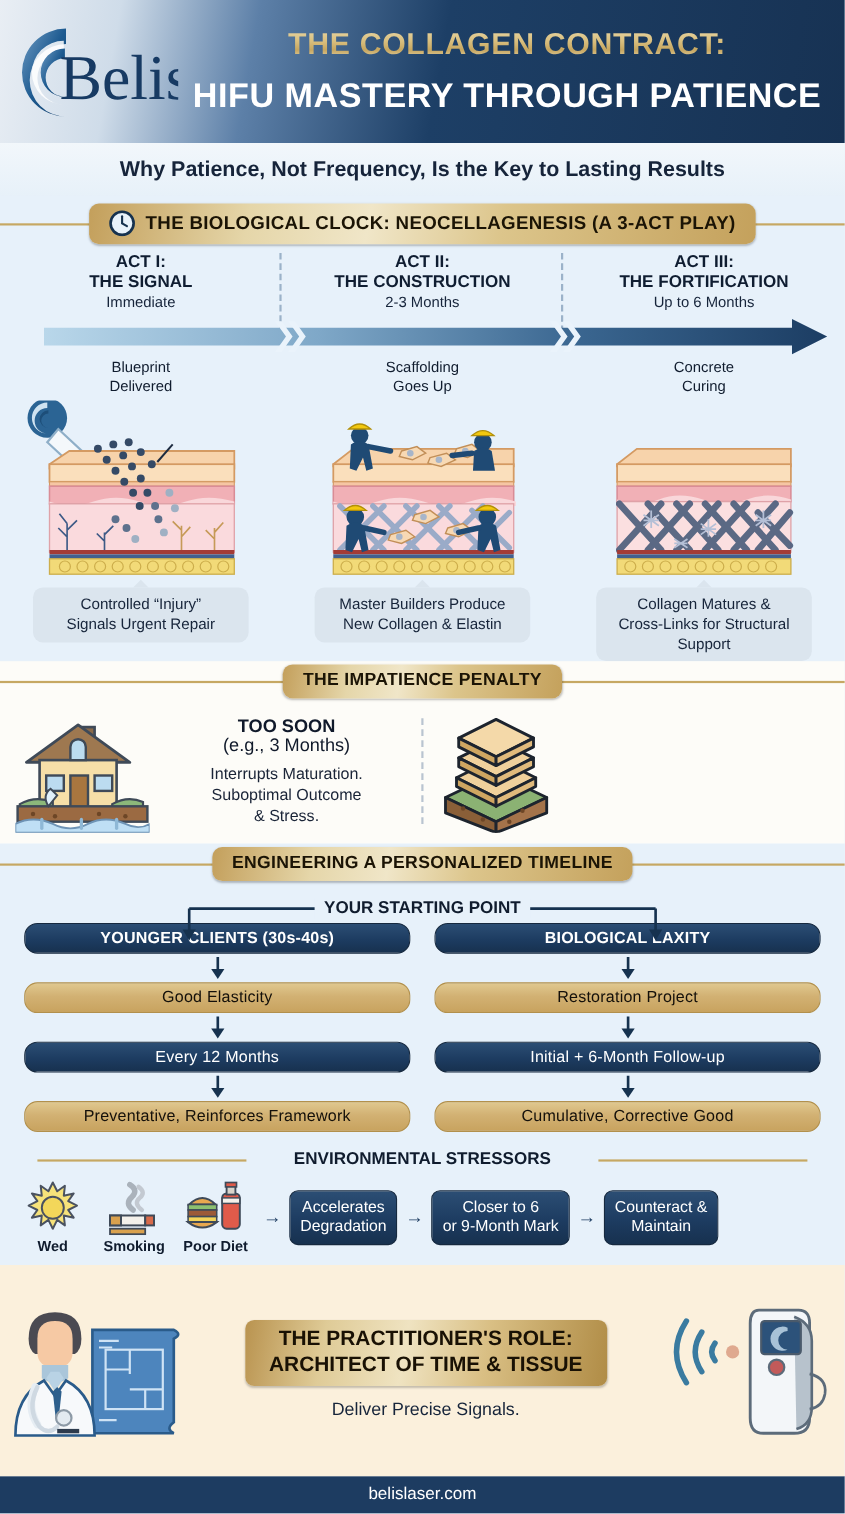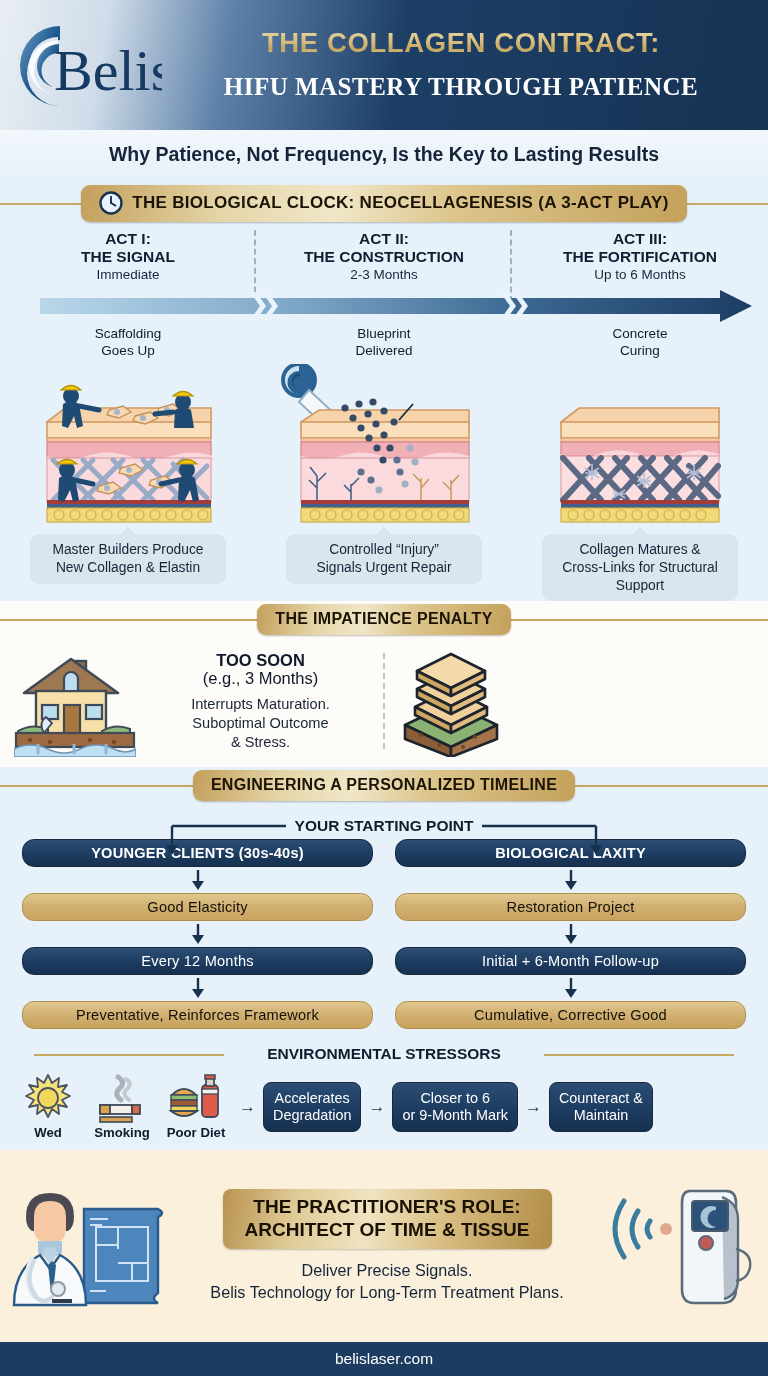--- a/index.html
+++ b/index.html
@@ -20,21 +20,21 @@
   }
   .logo-wrap { width: 168px; height: 130px; position: relative; flex: 0 0 168px; }
   .logo-svg { position: absolute; left: 14px; top: 20px; }
   .header-titles { flex: 1; padding-right: 14px; text-align: center; }
   .title-main {
     font-size: 27.5px; font-weight: bold; letter-spacing: .6px;
     background: linear-gradient(to bottom,#e9d9a8 0%,#d8bd7c 45%,#c6a65f 70%,#e6d6ab 100%);
     -webkit-background-clip: text; background-clip: text; color: transparent;
     line-height: 1.06;
   }
-  .title-sub { font-size: 25px; font-weight: bold; color: #ffffff; letter-spacing: .5px; line-height: 1.2; margin-top: 14px; font-family: Liberation Serif, serif;}
+  .title-sub { font-size: 31px; font-weight: bold; color: #ffffff; letter-spacing: .5px; line-height: 1.2; margin-top: 14px;}
 
   
   .subtitle-bar {
     flex: 0 0 48px; display:flex; align-items:center; justify-content:center;
     background: linear-gradient(180deg,#f2f7fb 0%, #e7f1f9 100%);
   }
   .subtitle-bar span { font-size: 19.5px; font-weight: bold; color: #16243a; }
 
   
   .banner-row { position: relative; display: flex; align-items: center; justify-content: center; }
@@ -212,20 +212,104 @@
         </defs>
         <path d="M40 12 H720 L720 4 L752 20 L720 36 L720 28 H40 Z" fill="url(#arrg)"></path>
         <path d="M256 6 L266 20 L256 34 L250 34 L260 20 L250 6 Z" fill="#eaf3fb"></path>
         <path d="M268 6 L278 20 L268 34 L262 34 L272 20 L262 6 Z" fill="#eaf3fb"></path>
         <path d="M506 6 L516 20 L506 34 L500 34 L510 20 L500 6 Z" fill="#eaf3fb"></path>
         <path d="M518 6 L528 20 L518 34 L512 34 L522 20 L512 6 Z" fill="#eaf3fb"></path>
       </svg>
     </div>
 
     <div class="acts-body">
+
+      <div class="act-col">
+        <div class="callout">
+          <span>Blueprint</span><br>
+          <span>Delivered</span>
+        </div>
+        <svg class="skin" width="222" height="160" viewBox="0 0 222 160">
+
+          <g>
+            <circle cx="26" cy="16" r="18" fill="#2b6494"></circle>
+            <path d="M26 2 A14 14 0 1 0 26 30 A11 11 0 1 1 26 7 Z" fill="#cfe3f1"></path>
+            <path d="M27 9 A8 8 0 1 0 27 25 A6 6 0 1 1 27 12 Z" fill="#1d4e79"></path>
+            <path d="M36 26 L64 52 L54 64 L26 38 Z" fill="#f4f8fb" stroke="#8fafc8" stroke-width="2"></path>
+            <path d="M54 64 L64 52 L72 60 L62 72 Z" fill="#b9cfe0" stroke="#7b9cb8" stroke-width="2"></path>
+          </g>
+
+          <g>
+            <path d="M28 58 L46 46 H196 L196 62 H28 Z" fill="#f7d3ab" stroke="#d49a62" stroke-width="1.6"></path>
+            <rect x="28" y="58" width="168" height="16" fill="#fadfbc" stroke="#d49a62" stroke-width="1.6"></rect>
+            <rect x="28" y="74" width="168" height="4" fill="#f6c6a3" stroke="#d49a62" stroke-width="1"></rect>
+            <rect x="28" y="78" width="168" height="16" fill="#f1b0b6" stroke="#d98c96" stroke-width="1.4"></rect>
+            <path d="M28 92 q20 7 40 0 q20 -7 42 0 q20 7 42 0 q20 -7 44 0 v4 H28 Z" fill="#f9d7da"></path>
+            <rect x="28" y="94" width="168" height="44" fill="#fadadd" stroke="#dfa2a8" stroke-width="1.2"></rect>
+
+            <g stroke="#3d5a86" stroke-width="1.5" fill="none">
+              <path d="M44 136 V112 M44 124 l-8 -8 M44 118 l9 -9 M44 112 l-7 -9"></path>
+              <path d="M78 136 V120 M78 128 l-7 -7 M78 122 l8 -8"></path>
+            </g>
+            <g stroke="#c69a58" stroke-width="1.5" fill="none">
+              <path d="M148 136 V114 M148 124 l8 -9 M148 118 l-8 -8"></path>
+              <path d="M178 136 V116 M178 126 l-8 -8 M178 120 l8 -9"></path>
+            </g>
+            <rect x="28" y="136" width="168" height="4" fill="#a33b36"></rect>
+            <rect x="28" y="140" width="168" height="4" fill="#41608f"></rect>
+            <rect x="28" y="144" width="168" height="14" fill="#f2da78" stroke="#cdae4c" stroke-width="1.2"></rect>
+            <g fill="none" stroke="#cdae4c" stroke-width="1.1">
+              <circle cx="42" cy="151" r="5"></circle>
+                <circle cx="58" cy="151" r="5"></circle>
+                <circle cx="74" cy="151" r="5"></circle>
+              <circle cx="90" cy="151" r="5"></circle>
+                <circle cx="106" cy="151" r="5"></circle>
+                <circle cx="122" cy="151" r="5"></circle>
+              <circle cx="138" cy="151" r="5"></circle>
+                <circle cx="154" cy="151" r="5"></circle>
+                <circle cx="170" cy="151" r="5"></circle>
+              <circle cx="186" cy="151" r="5"></circle>
+            </g>
+
+            <g fill="#354a66">
+              <circle cx="72" cy="44" r="3.6"></circle>
+                <circle cx="80" cy="54" r="3.6"></circle>
+                <circle cx="88" cy="64" r="3.6"></circle>
+              <circle cx="96" cy="74" r="3.6"></circle>
+                <circle cx="104" cy="84" r="3.6"></circle>
+                <circle cx="110" cy="96" r="3.6"></circle>
+              <circle cx="86" cy="40" r="3.6"></circle>
+                <circle cx="95" cy="50" r="3.6"></circle>
+                <circle cx="103" cy="60" r="3.6"></circle>
+              <circle cx="111" cy="71" r="3.6"></circle>
+                <circle cx="117" cy="84" r="3.6"></circle>
+              <circle cx="100" cy="38" r="3.6"></circle>
+                <circle cx="111" cy="47" r="3.6"></circle>
+                <circle cx="121" cy="58" r="3.6"></circle>
+            </g>
+            <g fill="#5d718d">
+              <circle cx="88" cy="108" r="3.6"></circle>
+                <circle cx="98" cy="116" r="3.6"></circle>
+              <circle cx="124" cy="96" r="3.6"></circle>
+                <circle cx="127" cy="108" r="3.6"></circle>
+            </g>
+            <g fill="#9fb0c3">
+              <circle cx="106" cy="126" r="3.6"></circle>
+                <circle cx="132" cy="120" r="3.6"></circle>
+              <circle cx="137" cy="84" r="3.6"></circle>
+                <circle cx="142" cy="98" r="3.6"></circle>
+            </g>
+            <line x1="140" y1="40" x2="126" y2="56" stroke="#1d2b40" stroke-width="1.8"></line>
+          </g>
+        </svg>
+        <div class="bubble">
+          <span>Controlled “Injury”</span><br>
+          <span>Signals Urgent Repair</span>
+        </div>
+      </div>
 
       <div class="act-col">
         <div class="callout">
           <span>Scaffolding</span><br>
           <span>Goes Up</span>
         </div>
         <svg class="skin" width="222" height="160" viewBox="0 0 222 160">
           <g>
             <path d="M30 58 L48 44 H194 L194 60 H30 Z" fill="#f7d3ab" stroke="#d49a62" stroke-width="1.6"></path>
             <rect x="30" y="58" width="164" height="16" fill="#fadfbc" stroke="#d49a62" stroke-width="1.6"></rect>
@@ -306,104 +390,20 @@
           </g>
         </svg>
         <div class="bubble">
           <span>Master Builders Produce</span><br>
           <span>New Collagen &amp; Elastin</span>
         </div>
       </div>
 
       <div class="act-col">
         <div class="callout">
-          <span>Blueprint</span><br>
-          <span>Delivered</span>
-        </div>
-        <svg class="skin" width="222" height="160" viewBox="0 0 222 160">
-
-          <g>
-            <circle cx="26" cy="16" r="18" fill="#2b6494"></circle>
-            <path d="M26 2 A14 14 0 1 0 26 30 A11 11 0 1 1 26 7 Z" fill="#cfe3f1"></path>
-            <path d="M27 9 A8 8 0 1 0 27 25 A6 6 0 1 1 27 12 Z" fill="#1d4e79"></path>
-            <path d="M36 26 L64 52 L54 64 L26 38 Z" fill="#f4f8fb" stroke="#8fafc8" stroke-width="2"></path>
-            <path d="M54 64 L64 52 L72 60 L62 72 Z" fill="#b9cfe0" stroke="#7b9cb8" stroke-width="2"></path>
-          </g>
-
-          <g>
-            <path d="M28 58 L46 46 H196 L196 62 H28 Z" fill="#f7d3ab" stroke="#d49a62" stroke-width="1.6"></path>
-            <rect x="28" y="58" width="168" height="16" fill="#fadfbc" stroke="#d49a62" stroke-width="1.6"></rect>
-            <rect x="28" y="74" width="168" height="4" fill="#f6c6a3" stroke="#d49a62" stroke-width="1"></rect>
-            <rect x="28" y="78" width="168" height="16" fill="#f1b0b6" stroke="#d98c96" stroke-width="1.4"></rect>
-            <path d="M28 92 q20 7 40 0 q20 -7 42 0 q20 7 42 0 q20 -7 44 0 v4 H28 Z" fill="#f9d7da"></path>
-            <rect x="28" y="94" width="168" height="44" fill="#fadadd" stroke="#dfa2a8" stroke-width="1.2"></rect>
-
-            <g stroke="#3d5a86" stroke-width="1.5" fill="none">
-              <path d="M44 136 V112 M44 124 l-8 -8 M44 118 l9 -9 M44 112 l-7 -9"></path>
-              <path d="M78 136 V120 M78 128 l-7 -7 M78 122 l8 -8"></path>
-            </g>
-            <g stroke="#c69a58" stroke-width="1.5" fill="none">
-              <path d="M148 136 V114 M148 124 l8 -9 M148 118 l-8 -8"></path>
-              <path d="M178 136 V116 M178 126 l-8 -8 M178 120 l8 -9"></path>
-            </g>
-            <rect x="28" y="136" width="168" height="4" fill="#a33b36"></rect>
-            <rect x="28" y="140" width="168" height="4" fill="#41608f"></rect>
-            <rect x="28" y="144" width="168" height="14" fill="#f2da78" stroke="#cdae4c" stroke-width="1.2"></rect>
-            <g fill="none" stroke="#cdae4c" stroke-width="1.1">
-              <circle cx="42" cy="151" r="5"></circle>
-                <circle cx="58" cy="151" r="5"></circle>
-                <circle cx="74" cy="151" r="5"></circle>
-              <circle cx="90" cy="151" r="5"></circle>
-                <circle cx="106" cy="151" r="5"></circle>
-                <circle cx="122" cy="151" r="5"></circle>
-              <circle cx="138" cy="151" r="5"></circle>
-                <circle cx="154" cy="151" r="5"></circle>
-                <circle cx="170" cy="151" r="5"></circle>
-              <circle cx="186" cy="151" r="5"></circle>
-            </g>
-
-            <g fill="#354a66">
-              <circle cx="72" cy="44" r="3.6"></circle>
-                <circle cx="80" cy="54" r="3.6"></circle>
-                <circle cx="88" cy="64" r="3.6"></circle>
-              <circle cx="96" cy="74" r="3.6"></circle>
-                <circle cx="104" cy="84" r="3.6"></circle>
-                <circle cx="110" cy="96" r="3.6"></circle>
-              <circle cx="86" cy="40" r="3.6"></circle>
-                <circle cx="95" cy="50" r="3.6"></circle>
-                <circle cx="103" cy="60" r="3.6"></circle>
-              <circle cx="111" cy="71" r="3.6"></circle>
-                <circle cx="117" cy="84" r="3.6"></circle>
-              <circle cx="100" cy="38" r="3.6"></circle>
-                <circle cx="111" cy="47" r="3.6"></circle>
-                <circle cx="121" cy="58" r="3.6"></circle>
-            </g>
-            <g fill="#5d718d">
-              <circle cx="88" cy="108" r="3.6"></circle>
-                <circle cx="98" cy="116" r="3.6"></circle>
-              <circle cx="124" cy="96" r="3.6"></circle>
-                <circle cx="127" cy="108" r="3.6"></circle>
-            </g>
-            <g fill="#9fb0c3">
-              <circle cx="106" cy="126" r="3.6"></circle>
-                <circle cx="132" cy="120" r="3.6"></circle>
-              <circle cx="137" cy="84" r="3.6"></circle>
-                <circle cx="142" cy="98" r="3.6"></circle>
-            </g>
-            <line x1="140" y1="40" x2="126" y2="56" stroke="#1d2b40" stroke-width="1.8"></line>
-          </g>
-        </svg>
-        <div class="bubble">
-          <span>Controlled “Injury”</span><br>
-          <span>Signals Urgent Repair</span>
-        </div>
-      </div>
-
-      <div class="act-col">
-        <div class="callout">
           <span>Concrete</span><br>
           <span>Curing</span>
         </div>
         <svg class="skin" width="222" height="160" viewBox="0 0 222 160">
           <g>
             <path d="M32 58 L50 44 H190 L190 60 H32 Z" fill="#f7d3ab" stroke="#d49a62" stroke-width="1.6"></path>
             <rect x="32" y="58" width="158" height="16" fill="#fadfbc" stroke="#d49a62" stroke-width="1.6"></rect>
             <rect x="32" y="74" width="158" height="4" fill="#f6c6a3" stroke="#d49a62" stroke-width="1"></rect>
             <rect x="32" y="78" width="158" height="14" fill="#f1b0b6" stroke="#d98c96" stroke-width="1.4"></rect>
             <path d="M32 90 q18 7 38 0 q18 -7 40 0 q18 7 40 0 q18 -7 40 0 v4 H32 Z" fill="#f9d7da"></path>
@@ -679,21 +679,20 @@
       <rect x="44" y="116" width="20" height="4" fill="#2d3b4d"></rect>
     </svg>
 
     <div class="prac-mid">
       <div class="prac-banner">
         <span>THE PRACTITIONER'S ROLE:</span><br>
         <span>ARCHITECT OF TIME &amp; TISSUE</span>
       </div>
       <div class="prac-sub">
         <span>Deliver Precise Signals.</span><br>
-        <span>Belis Technology for Long-Term Treatment Plans.</span>
       </div>
     </div>
 
     <svg width="160" height="126" viewBox="0 0 160 126">
       <g fill="none" stroke="#3a7ba0" stroke-width="5" stroke-linecap="round">
         <path d="M24 18 q-18 28 0 56"></path>
         <path d="M38 28 q-12 18 0 36"></path>
         <path d="M50 38 q-6 8 0 16"></path>
       </g>
       <circle cx="66" cy="46" r="6" fill="#dfa98f"></circle>

